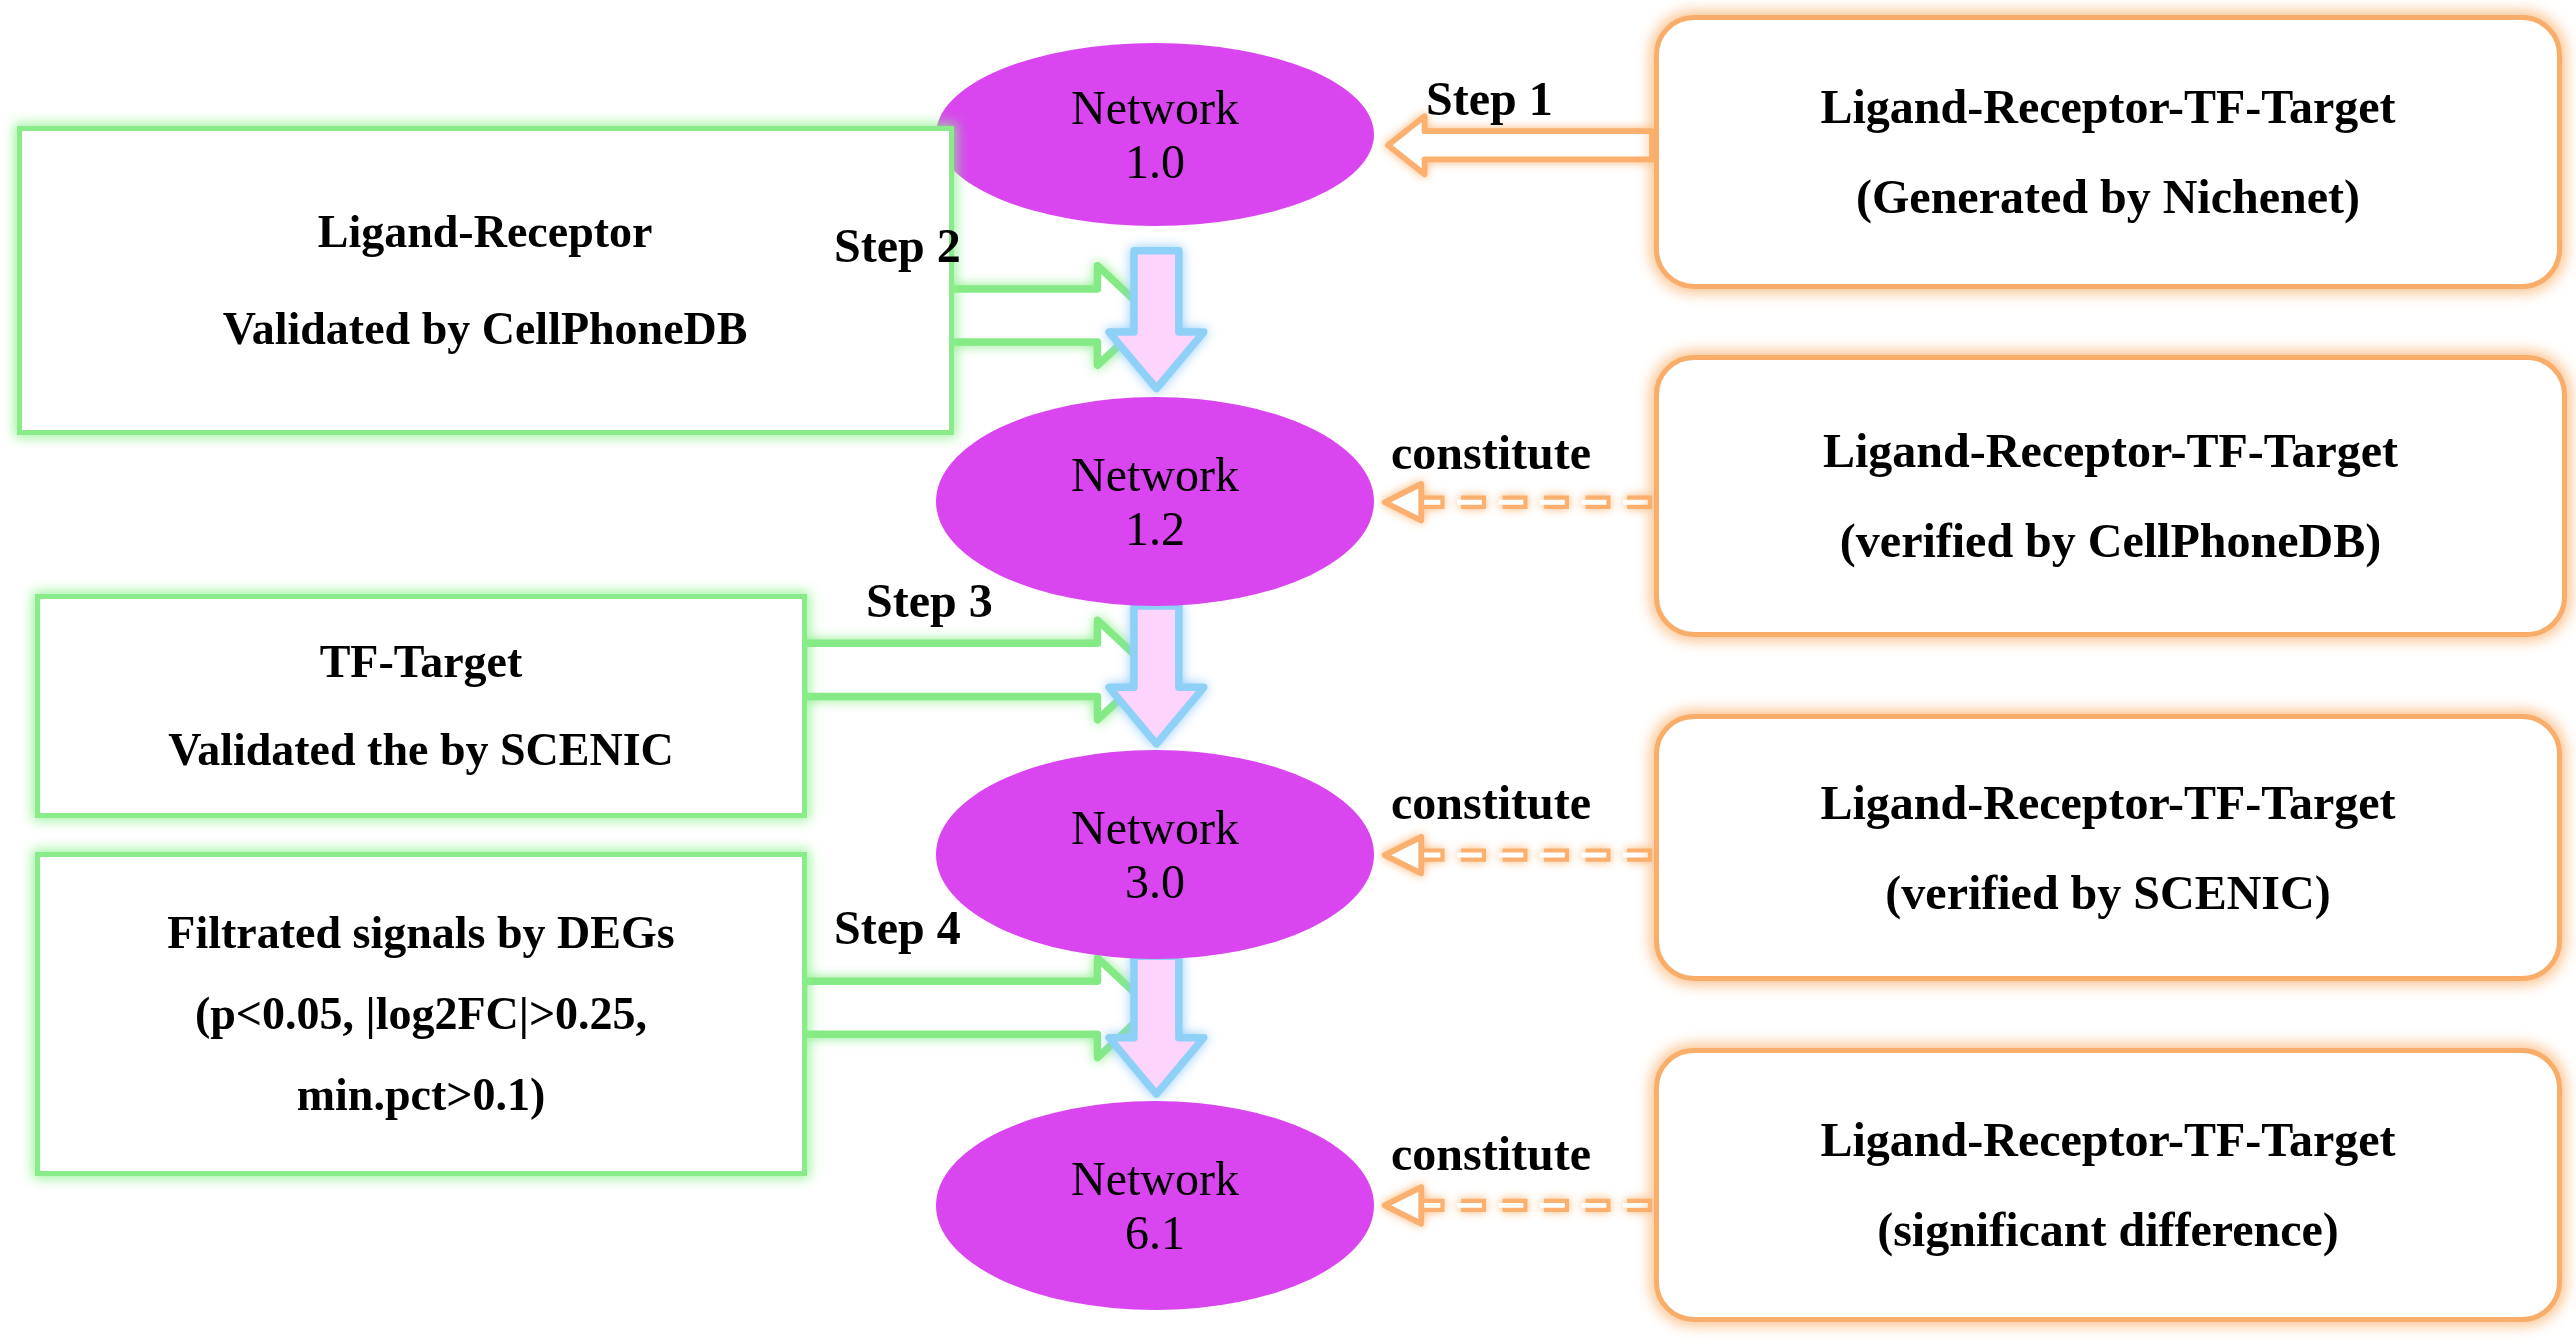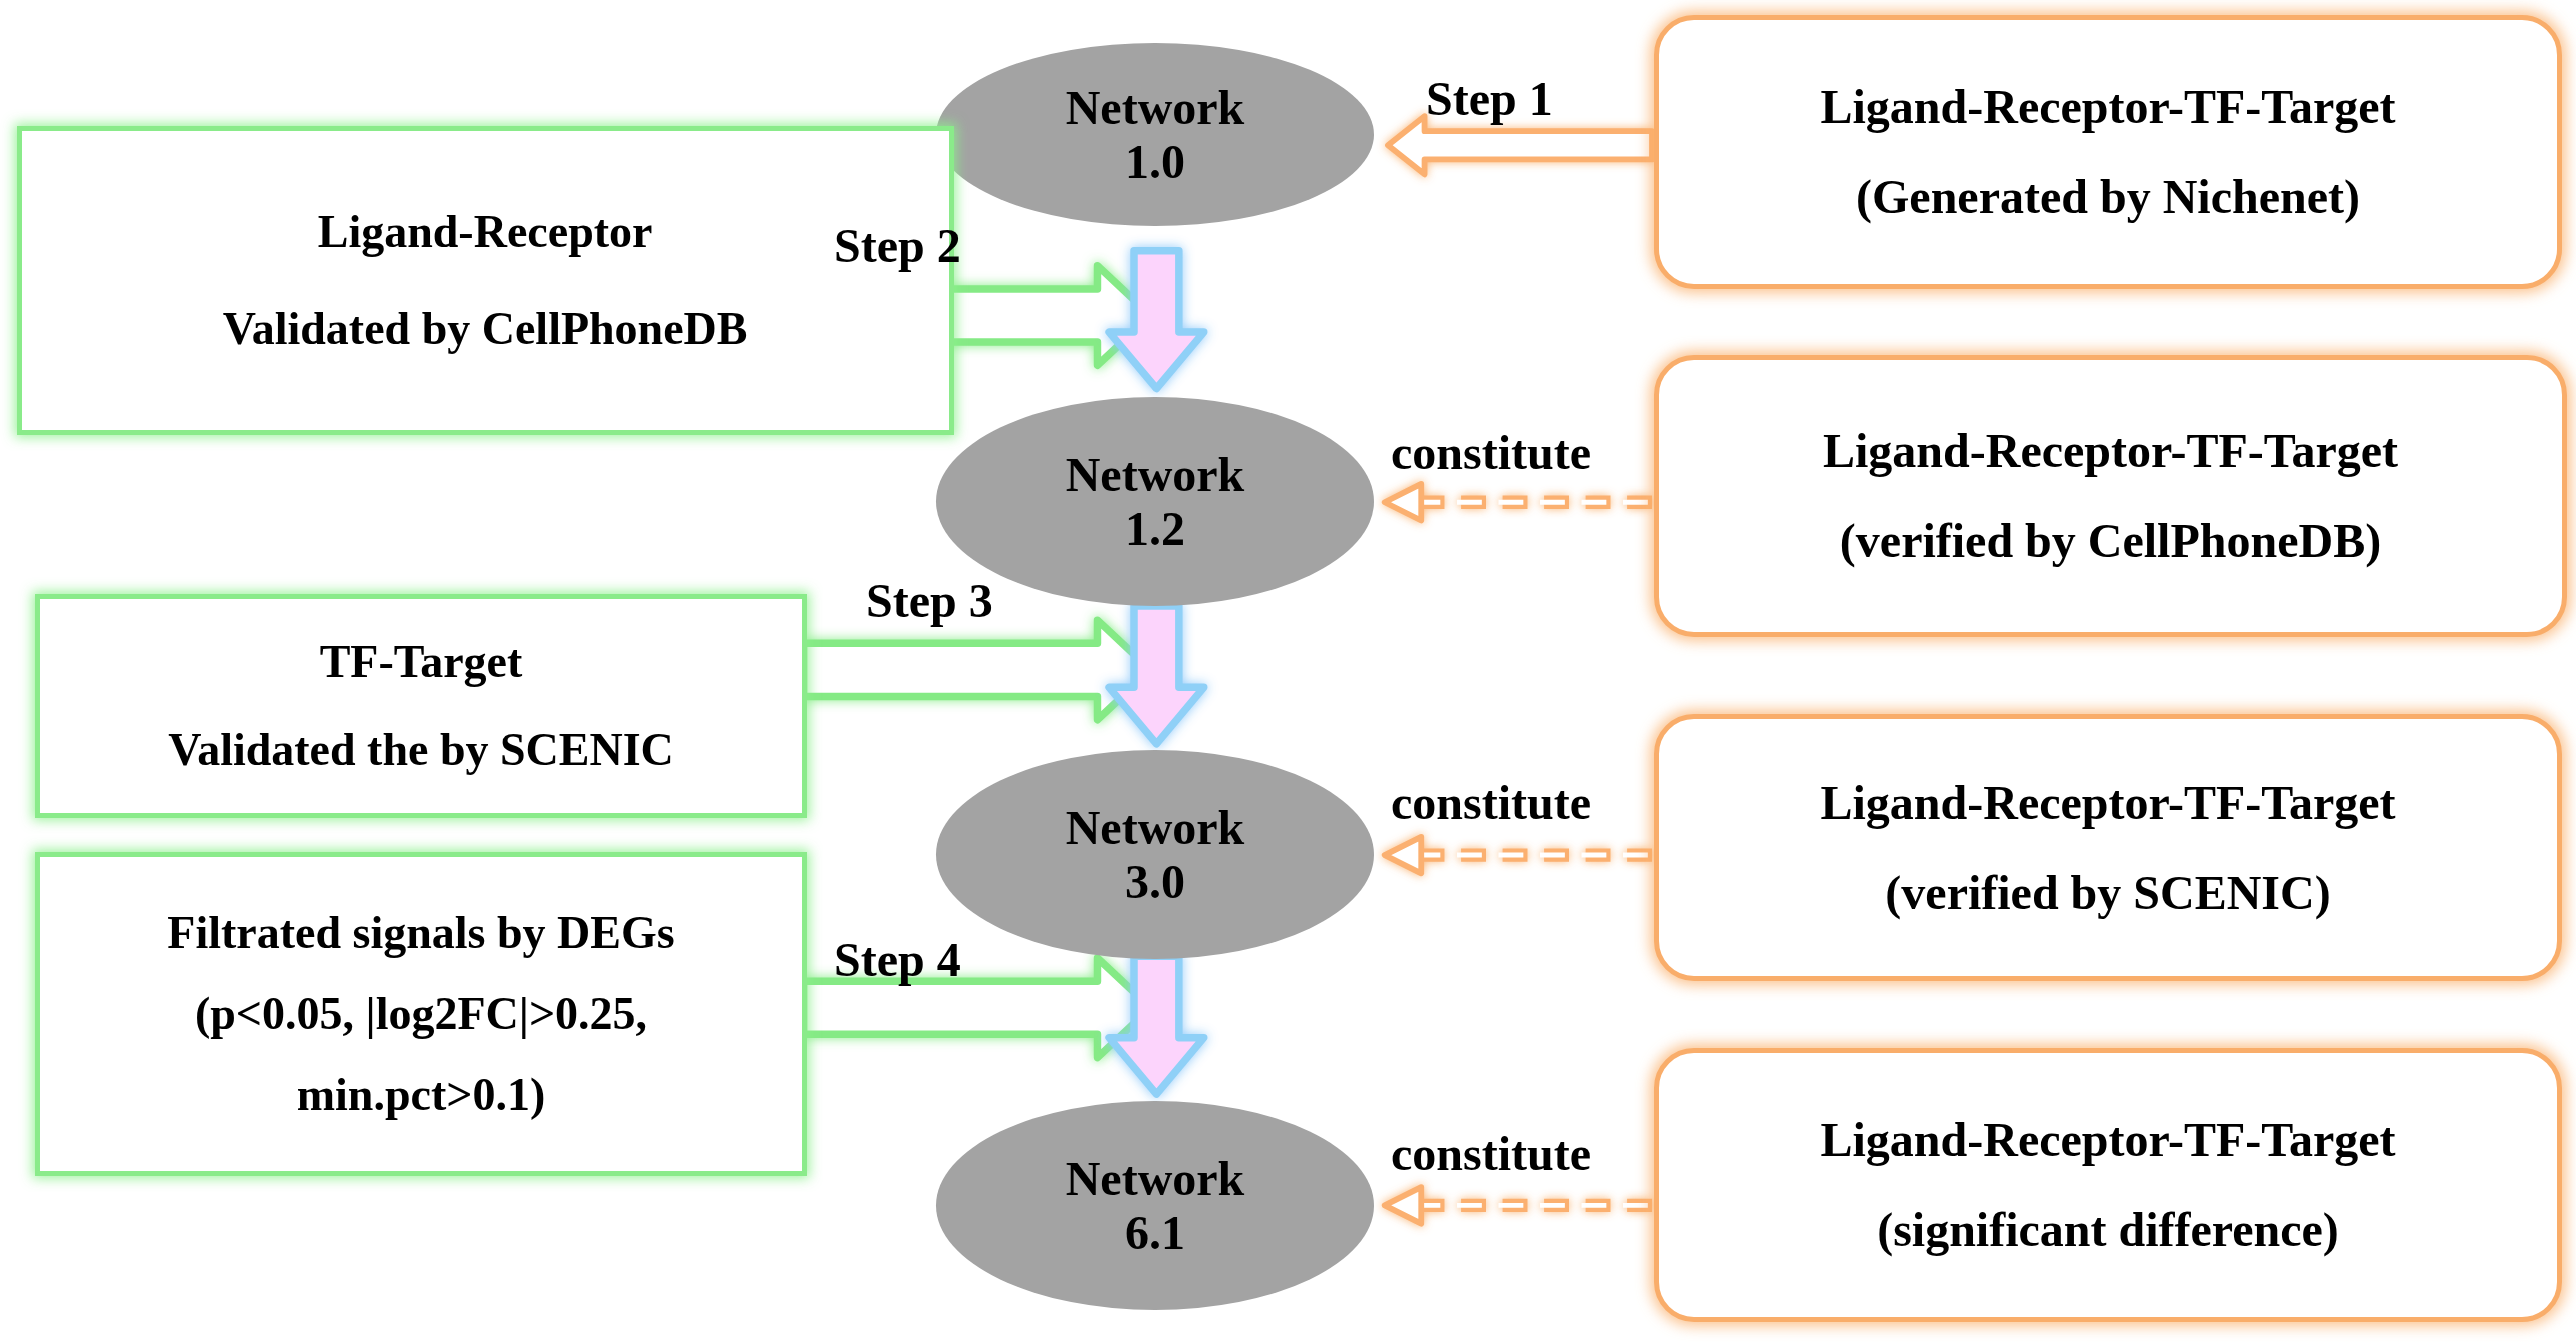--- a/index.html
+++ b/index.html
@@ -53,29 +53,29 @@
     font-weight: bold;
   }
   .orange-box .line {
     line-height: 1.08;
     white-space: nowrap;
   }
 
   
   .ellipse {
     position: absolute;
-    background: #a3a3a3;
+    background: #d946ef;
     border-radius: 50%;
     display: flex;
     flex-direction: column;
     align-items: center;
     justify-content: center;
     text-align: right;
     color: #000000;
-    font-weight: bold;
+    font-weight: normal;
     line-height: 1.12;
   }
 
   
   .edge-label {
     position: absolute;
     color: #000000;
     font-weight: bold;
     white-space: nowrap;
   }
@@ -214,16 +214,16 @@
   <div class="edge-label" style="left:1391px; top:425px; font-size:48px;">constitute</div>
 
   <div class="edge-label" style="left:1391px; top:775px; font-size:48px;">constitute</div>
 
   <div class="edge-label" style="left:1391px; top:1126px; font-size:48px;">constitute</div>
 
   <div class="edge-label" style="left:834px; top:218px; font-size:48px;">Step 2</div>
 
   <div class="edge-label" style="left:834px; top:573px; font-size:48px;margin-left:32px;">Step 3</div>
 
-  <div class="edge-label" style="left:834px; top:932px; font-size:48px;">Step 4</div>
+  <div class="edge-label" style="left:834px; top:900px; font-size:48px;">Step 4</div>
 
 </div>
 
 
 </body></html>

